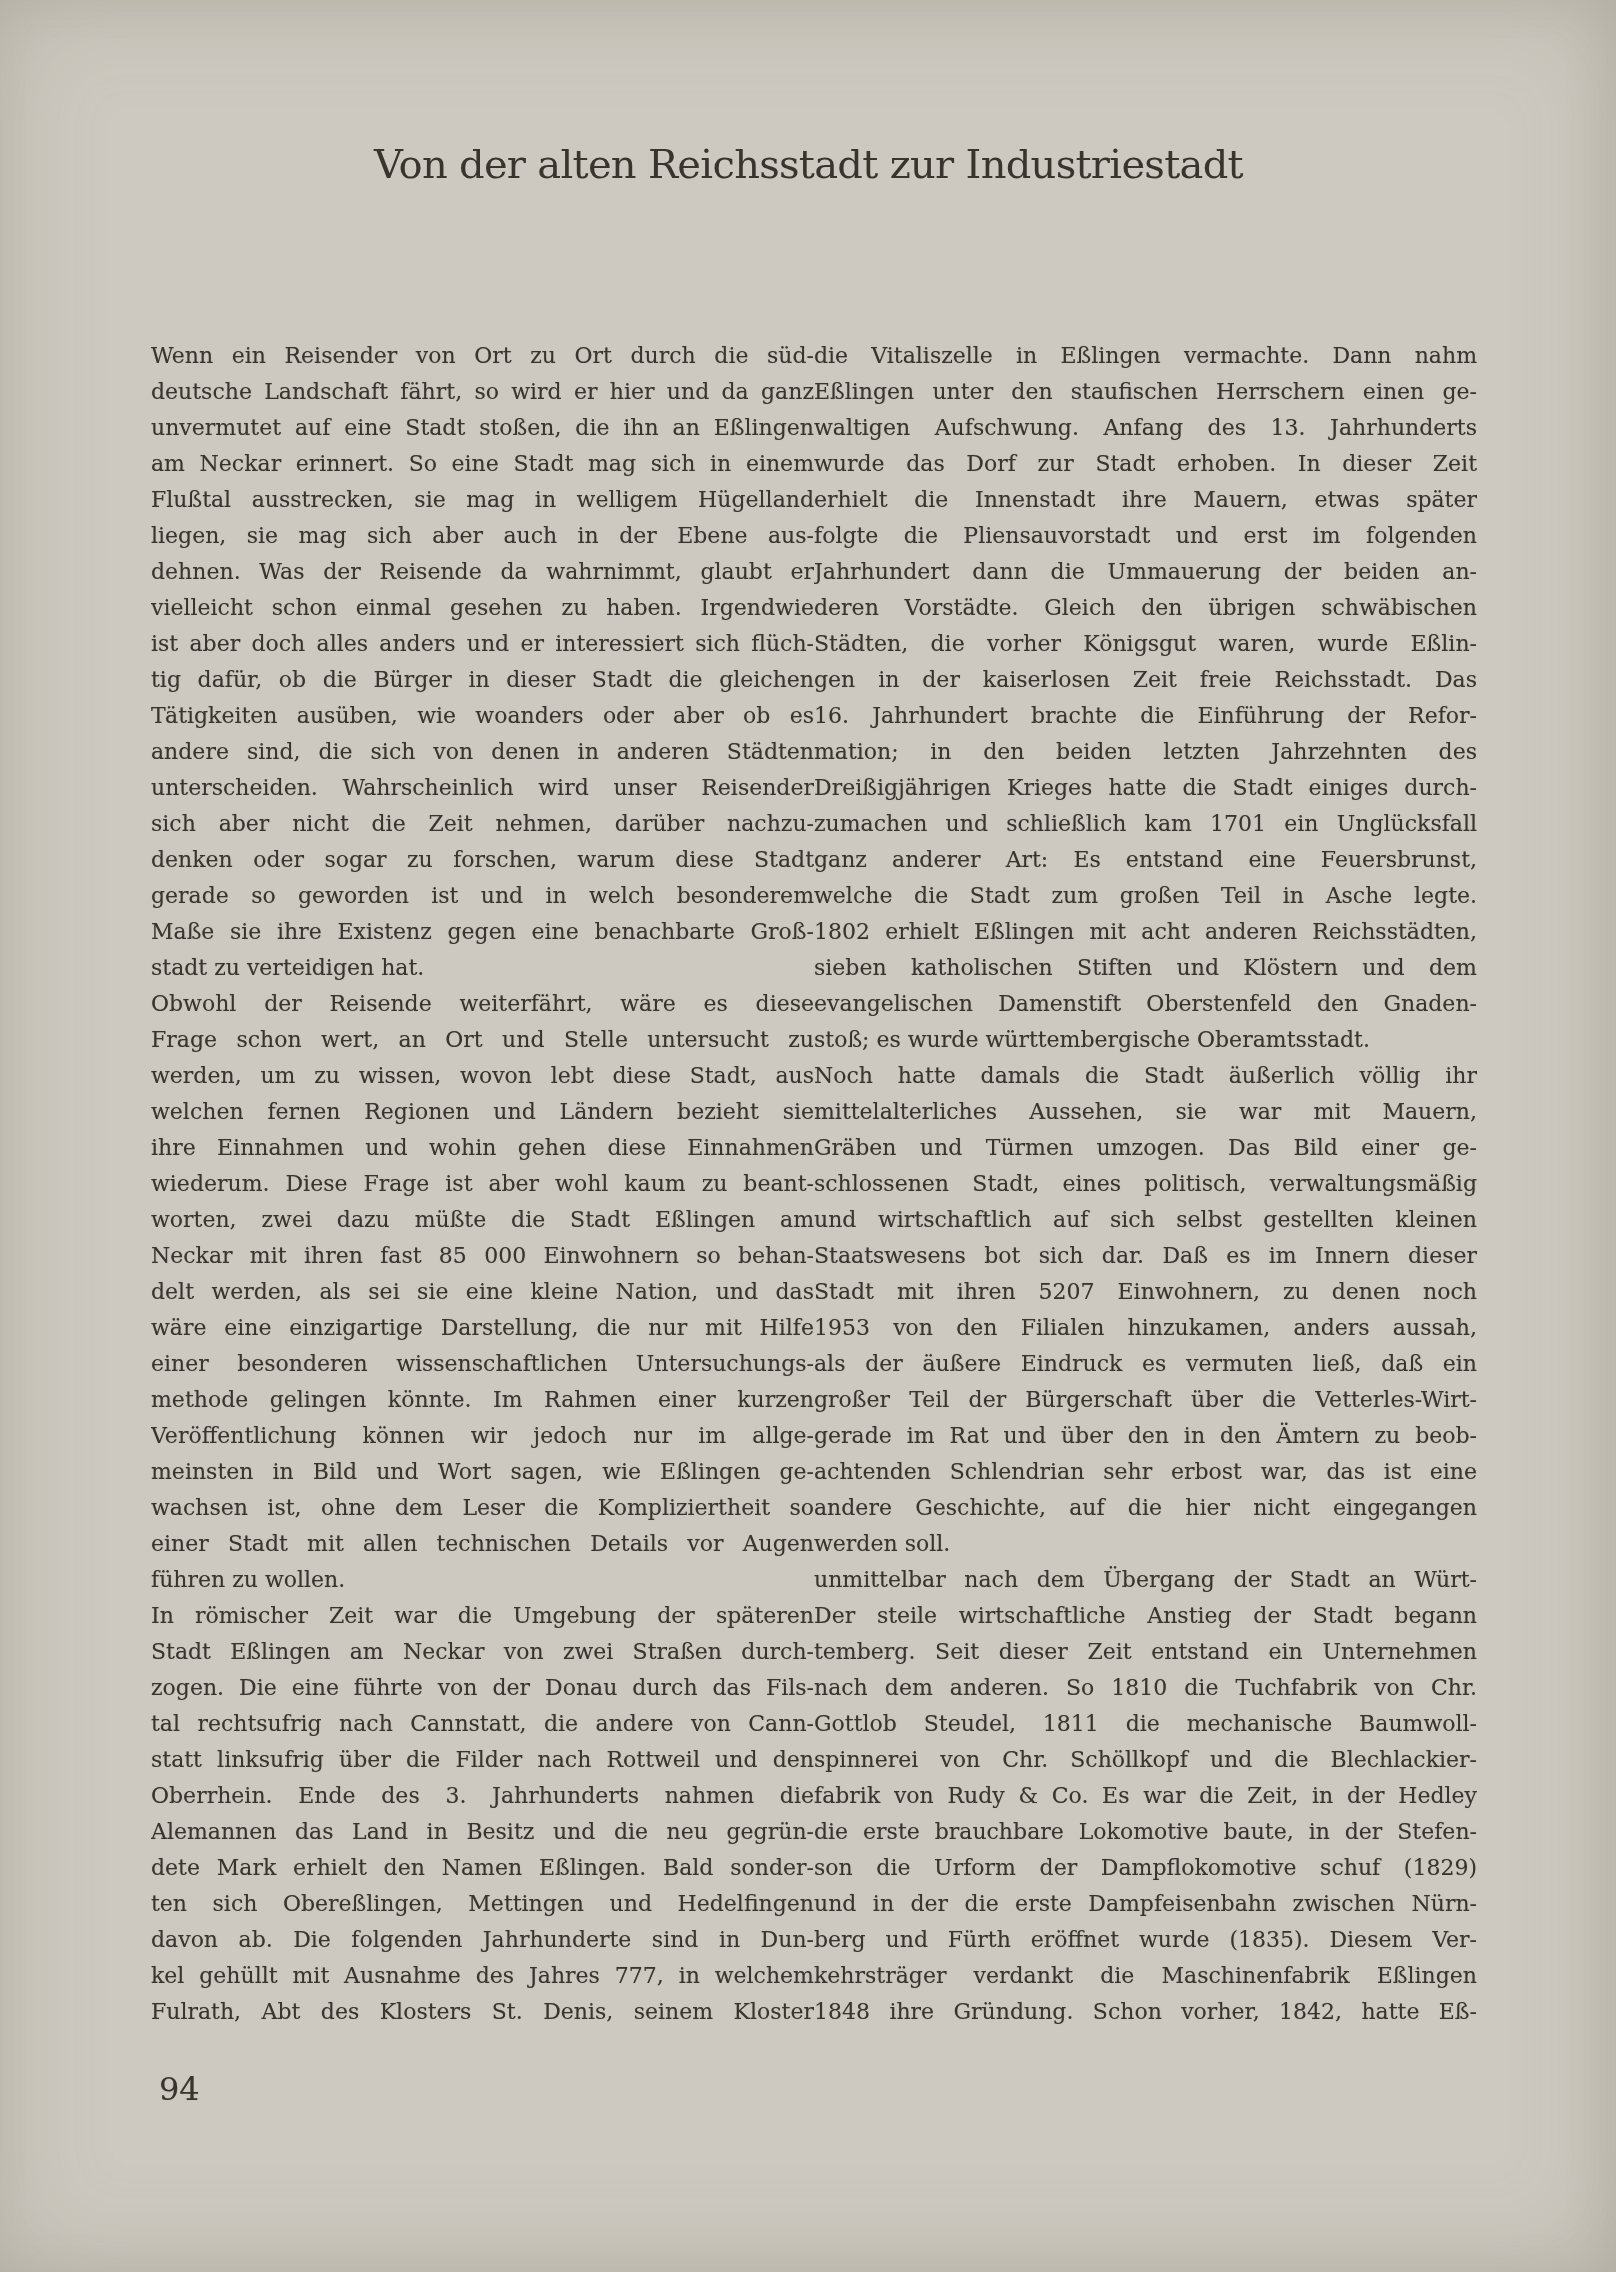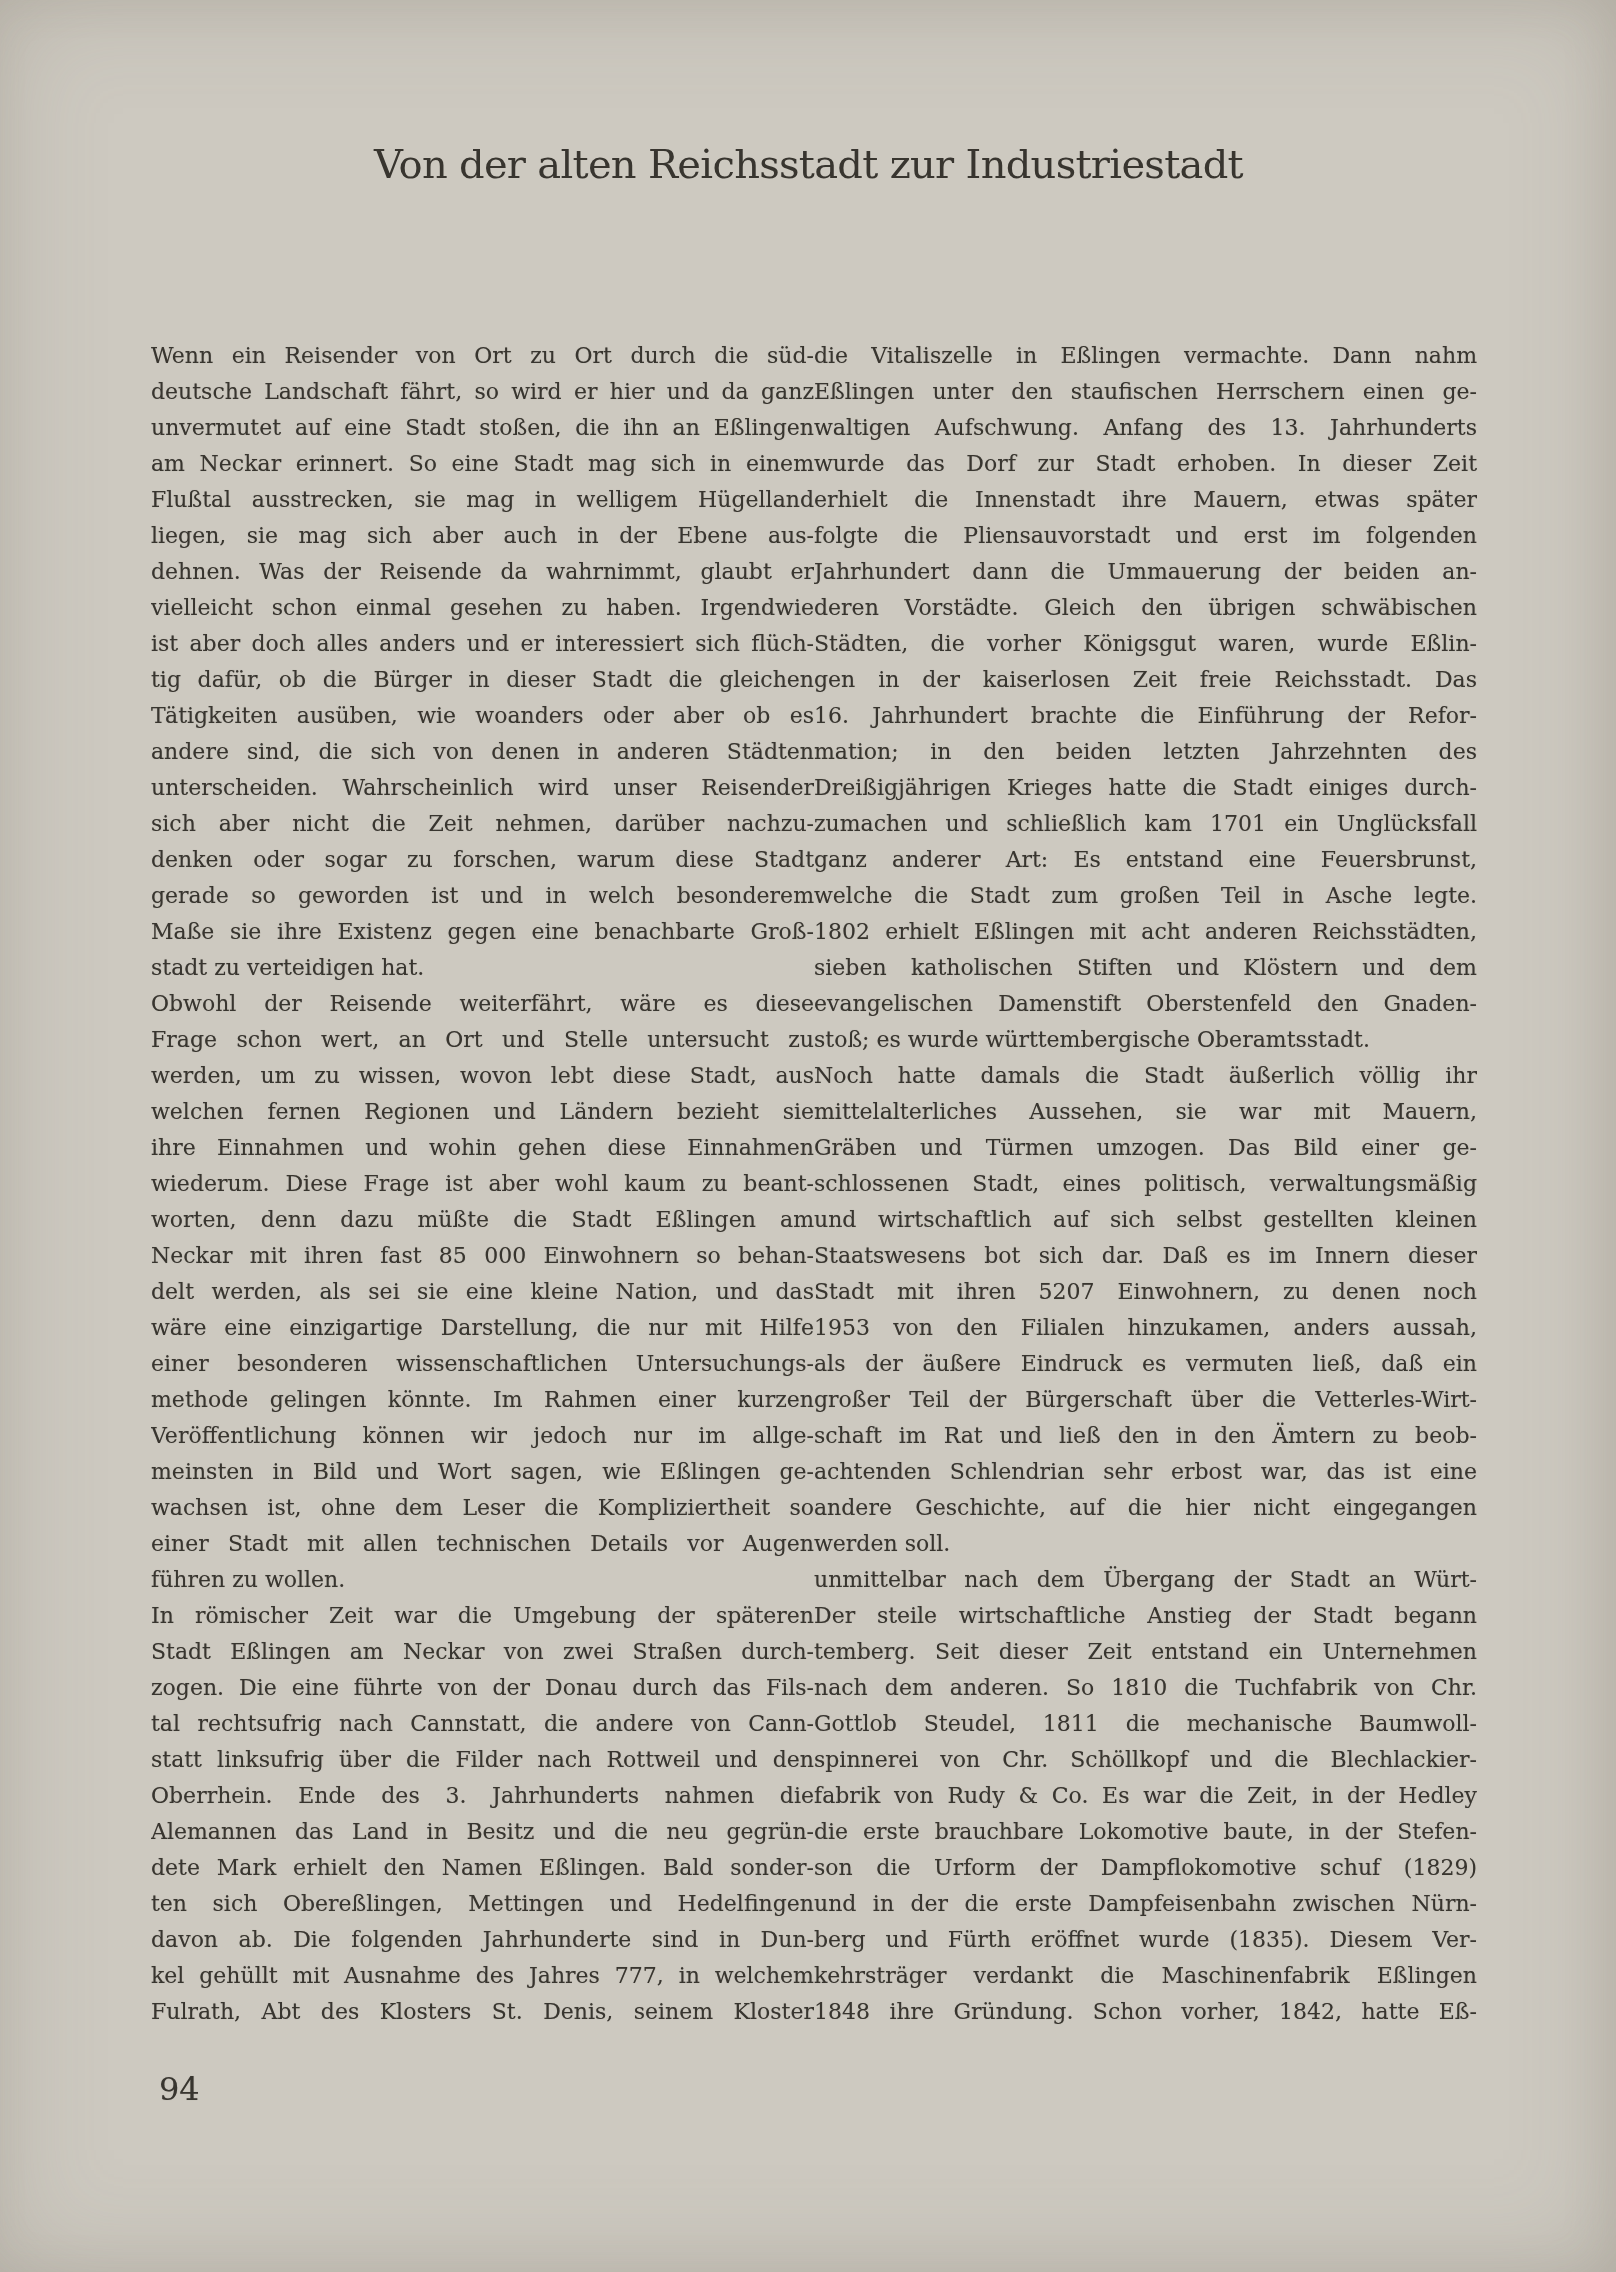--- a/index.html
+++ b/index.html
@@ -107,21 +107,21 @@
           <div class="line">Maße sie ihre Existenz gegen eine benachbarte Groß-</div>
           <div class="line para-end">stadt zu verteidigen hat.</div>
         </div>
         <div class="para">
           <div class="line">Obwohl der Reisende weiterfährt, wäre es diese</div>
           <div class="line">Frage schon wert, an Ort und Stelle untersucht zu</div>
           <div class="line">werden, um zu wissen, wovon lebt diese Stadt, aus</div>
           <div class="line">welchen fernen Regionen und Ländern bezieht sie</div>
           <div class="line">ihre Einnahmen und wohin gehen diese Einnahmen</div>
           <div class="line">wiederum. Diese Frage ist aber wohl kaum zu beant-</div>
-          <div class="line">worten, denn dazu müßte die Stadt Eßlingen am</div>
+          <div class="line">worten, zwei dazu müßte die Stadt Eßlingen am</div>
           <div class="line">Neckar mit ihren fast 85 000 Einwohnern so behan-</div>
           <div class="line">delt werden, als sei sie eine kleine Nation, und das</div>
           <div class="line">wäre eine einzigartige Darstellung, die nur mit Hilfe</div>
           <div class="line">einer besonderen wissenschaftlichen Untersuchungs-</div>
           <div class="line">methode gelingen könnte. Im Rahmen einer kurzen</div>
           <div class="line">Veröffentlichung können wir jedoch nur im allge-</div>
           <div class="line">meinsten in Bild und Wort sagen, wie Eßlingen ge-</div>
           <div class="line">wachsen ist, ohne dem Leser die Kompliziertheit so</div>
           <div class="line">einer Stadt mit allen technischen Details vor Augen</div>
           <div class="line para-end">führen zu wollen.</div>
@@ -168,21 +168,21 @@
           <div class="line">Noch hatte damals die Stadt äußerlich völlig ihr</div>
           <div class="line">mittelalterliches Aussehen, sie war mit Mauern,</div>
           <div class="line">Gräben und Türmen umzogen. Das Bild einer ge-</div>
           <div class="line">schlossenen Stadt, eines politisch, verwaltungsmäßig</div>
           <div class="line">und wirtschaftlich auf sich selbst gestellten kleinen</div>
           <div class="line">Staatswesens bot sich dar. Daß es im Innern dieser</div>
           <div class="line">Stadt mit ihren 5207 Einwohnern, zu denen noch</div>
           <div class="line">1953 von den Filialen hinzukamen, anders aussah,</div>
           <div class="line">als der äußere Eindruck es vermuten ließ, daß ein</div>
           <div class="line">großer Teil der Bürgerschaft über die Vetterles-Wirt-</div>
-          <div class="line">schaft im Rat und ließ den in den Ämtern zu beob-</div>
+          <div class="line">gerade im Rat und über den in den Ämtern zu beob-</div>
           <div class="line">achtenden Schlendrian sehr erbost war, das ist eine</div>
           <div class="line">andere Geschichte, auf die hier nicht eingegangen</div>
           <div class="line para-end">werden soll.</div>
         </div>
         <div class="para">
           <div class="line">unmittelbar nach dem Übergang der Stadt an Würt-</div>
           <div class="line">Der steile wirtschaftliche Anstieg der Stadt begann</div>
           <div class="line">temberg. Seit dieser Zeit entstand ein Unternehmen</div>
           <div class="line">nach dem anderen. So 1810 die Tuchfabrik von Chr.</div>
           <div class="line">Gottlob Steudel, 1811 die mechanische Baumwoll-</div>

